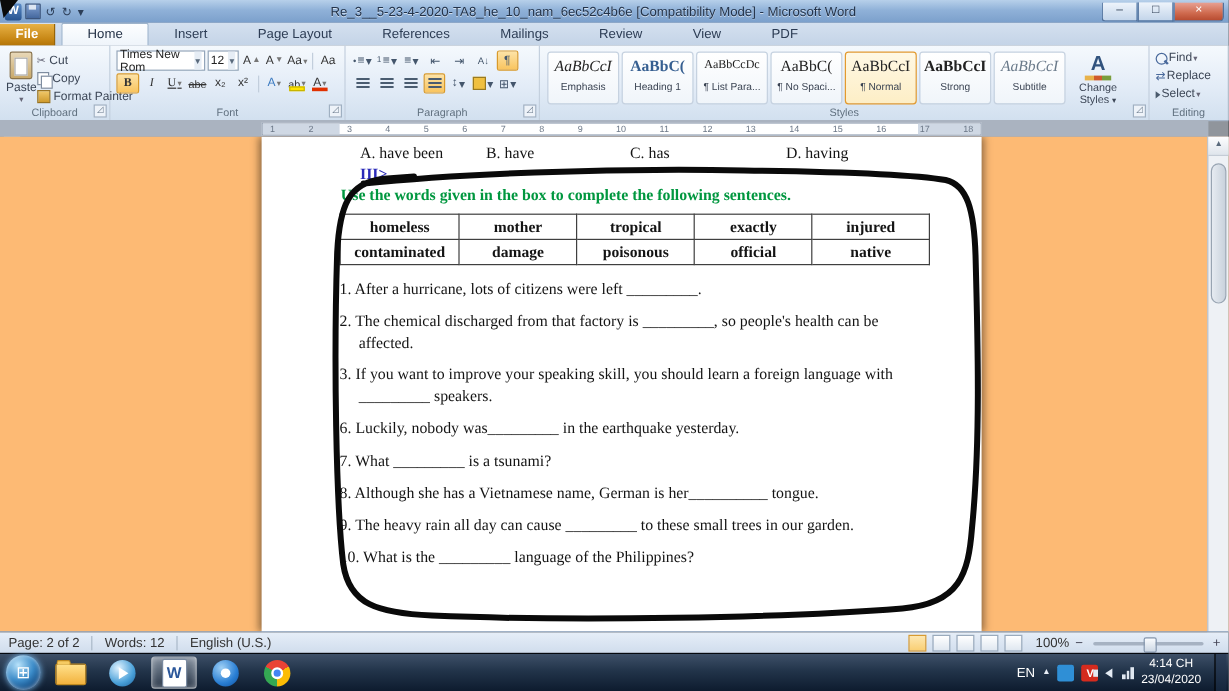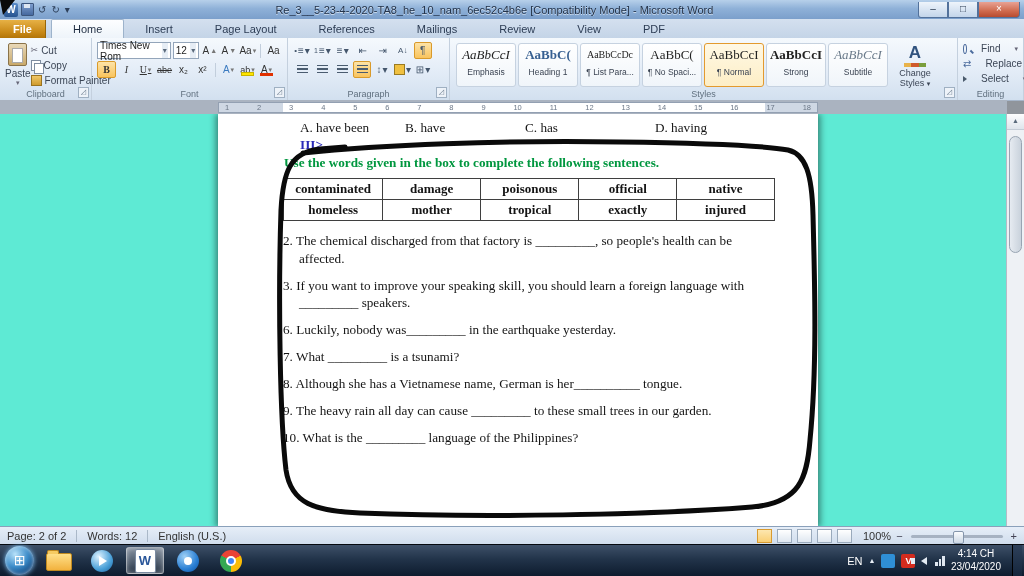--- a/index.html
+++ b/index.html
@@ -84,36 +84,36 @@
   .sprev{font-family:Liberation Serif, serif;font-size:13px;line-height:16px;color:#222;white-space:nowrap;overflow:hidden;}
   .sprev.it{font-style:italic;} .sprev.h1{color:#365f91;font-weight:bold;} .sprev.small{font-size:10px;}
   .sprev.bold{font-weight:bold;} .sprev.sub{font-style:italic;color:#6a7a8a;}
   .slabel{font-size:8.5px;color:#3a4352;margin-top:4px;white-space:nowrap;overflow:hidden;}
   .chgstyles{width:52px;text-align:center;font-size:9px;color:#3c4656;padding-top:3px;}
   .bigA{font-size:17px;font-weight:bold;color:#31537e;line-height:18px;}
   .colorstrip{width:22px;height:4px;margin:1px auto;background:linear-gradient(90deg,#e8b24a 33%,#cf5a2c 33% 66%,#7a9e3c 66%);}
 
   
   .grp-edit{width:66px;}
-  .editrow{display:flex;align-items:center;gap:14px;font-size:10px;color:#3c4656;height:15px;}
+  .editrow{display:flex;align-items:center;gap:1px;font-size:10px;color:#3c4656;height:15px;}
   .magic{width:8px;height:8px;border:1.5px solid #4a6a9c;border-radius:50%;position:relative;}
   .magic::after{content:"";position:absolute;left:6px;top:6px;width:4px;height:1.5px;background:#4a6a9c;transform:rotate(45deg);}
   .selic{width:0;height:0;border-left:4px solid #4a5a6c;border-top:3px solid transparent;border-bottom:3px solid transparent;}
 
   
   .rulerbar{position:absolute;top:100px;left:0;right:17px;height:14px;background:#aab3c0;}
   .tabsel{position:absolute;top:100px;left:2px;width:14px;height:13px;background:linear-gradient(#f4f7fa,#dde4ec);
     border:1px solid #93a0b2;font-size:9px;line-height:12px;text-align:center;color:#3c4c60;}
   .rulerstrip{position:absolute;left:218px;width:600px;top:2px;height:11px;background:#fff;border:1px solid #93a0b2;box-sizing:border-box;}
   .rmargin{position:absolute;top:0;bottom:0;background:#cfd8e4;}
   .rnumbers{position:absolute;left:6px;right:6px;top:0;bottom:0;display:flex;justify-content:space-between;
     align-items:center;font-size:7.5px;color:#6a7686;}
 
   
-  .docarea{position:absolute;top:114px;left:0;right:0;bottom:49px;background:#5eead4;overflow:hidden;}
+  .docarea{position:absolute;top:114px;left:0;right:0;bottom:49px;background:#fdba74;overflow:hidden;}
   .page{position:absolute;left:218px;top:0;width:600px;height:100%;background:#fff;
     box-shadow:3px 0 6px rgba(0,0,0,.35),-3px 0 6px rgba(0,0,0,.35);}
   .pagecontent{padding:6px 0 0 65px;width:492px;font-family:"Liberation Serif",serif;font-size:13.2px;color:#141414;}
   .answers{position:relative;height:17px;}
   .answers span{position:absolute;top:0;white-space:nowrap;}
   .ansA{left:17px;} .ansB{left:122px;} .ansC{left:242px;} .ansD{left:372px;}
   .sec{color:#2a2ab8;font-weight:bold;margin-left:17px;height:15px;}
   .instruction{color:#00973f;font-weight:bold;margin:3px 0 7px 1px;}
   table.wordbox{border-collapse:collapse;margin:0 0 11px 0;}
   table.wordbox td{border:1px solid #3f3f3f;width:95px;height:20px;text-align:center;
@@ -463,36 +463,37 @@
           <span class="ansC">C. has</span>
           <span class="ansD">D. having</span>
         </div>
 
         <div class="sec">III&gt;</div>
         <div class="instruction">Use the words given in the box to complete the following sentences.</div>
 
         <table class="wordbox">
           <tbody>
               <tr>
+            <td>homeless</td>
+            <td>mother</td>
+            <td>tropical</td>
+            <td>exactly</td>
+            <td>injured</td>
+          </tr>
+          <tr>
             <td>contaminated</td>
             <td>damage</td>
             <td>poisonous</td>
             <td>official</td>
             <td>native</td>
           </tr>
-          <tr>
-            <td>homeless</td>
-            <td>mother</td>
-            <td>tropical</td>
-            <td>exactly</td>
-            <td>injured</td>
-          </tr>
         </tbody>
           </table>
 
+        <div class="sentence">1. After a hurricane, lots of citizens were left _________.</div>
         <div class="sentence">2. The chemical discharged from that factory is _________, so people's health can be affected.</div>
         <div class="sentence">3. If you want to improve your speaking skill, you should learn a foreign language with _________ speakers.</div>
         <div class="sentence">6. Luckily, nobody was_________ in the earthquake yesterday.</div>
         <div class="sentence">7. What _________ is a tsunami?</div>
         <div class="sentence">8. Although she has a Vietnamese name, German is her__________ tongue.</div>
         <div class="sentence">9. The heavy rain all day can cause _________ to these small trees in our garden.</div>
         <div class="sentence">10. What is the _________ language of the Philippines?</div>
 
       </div>
     </div>

